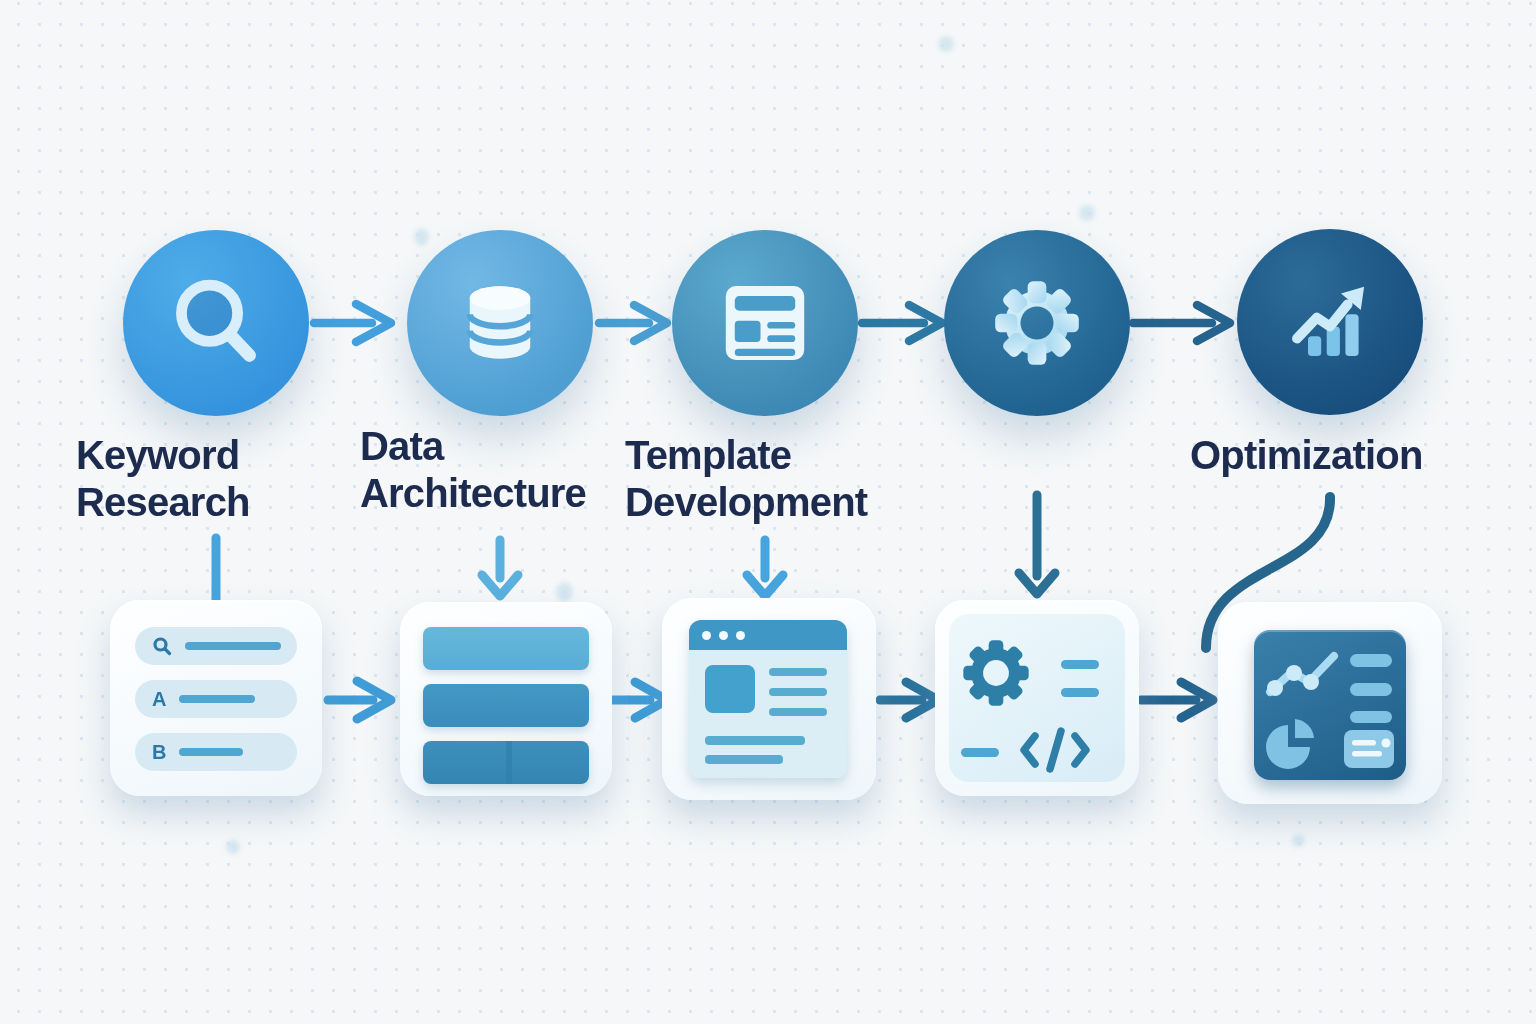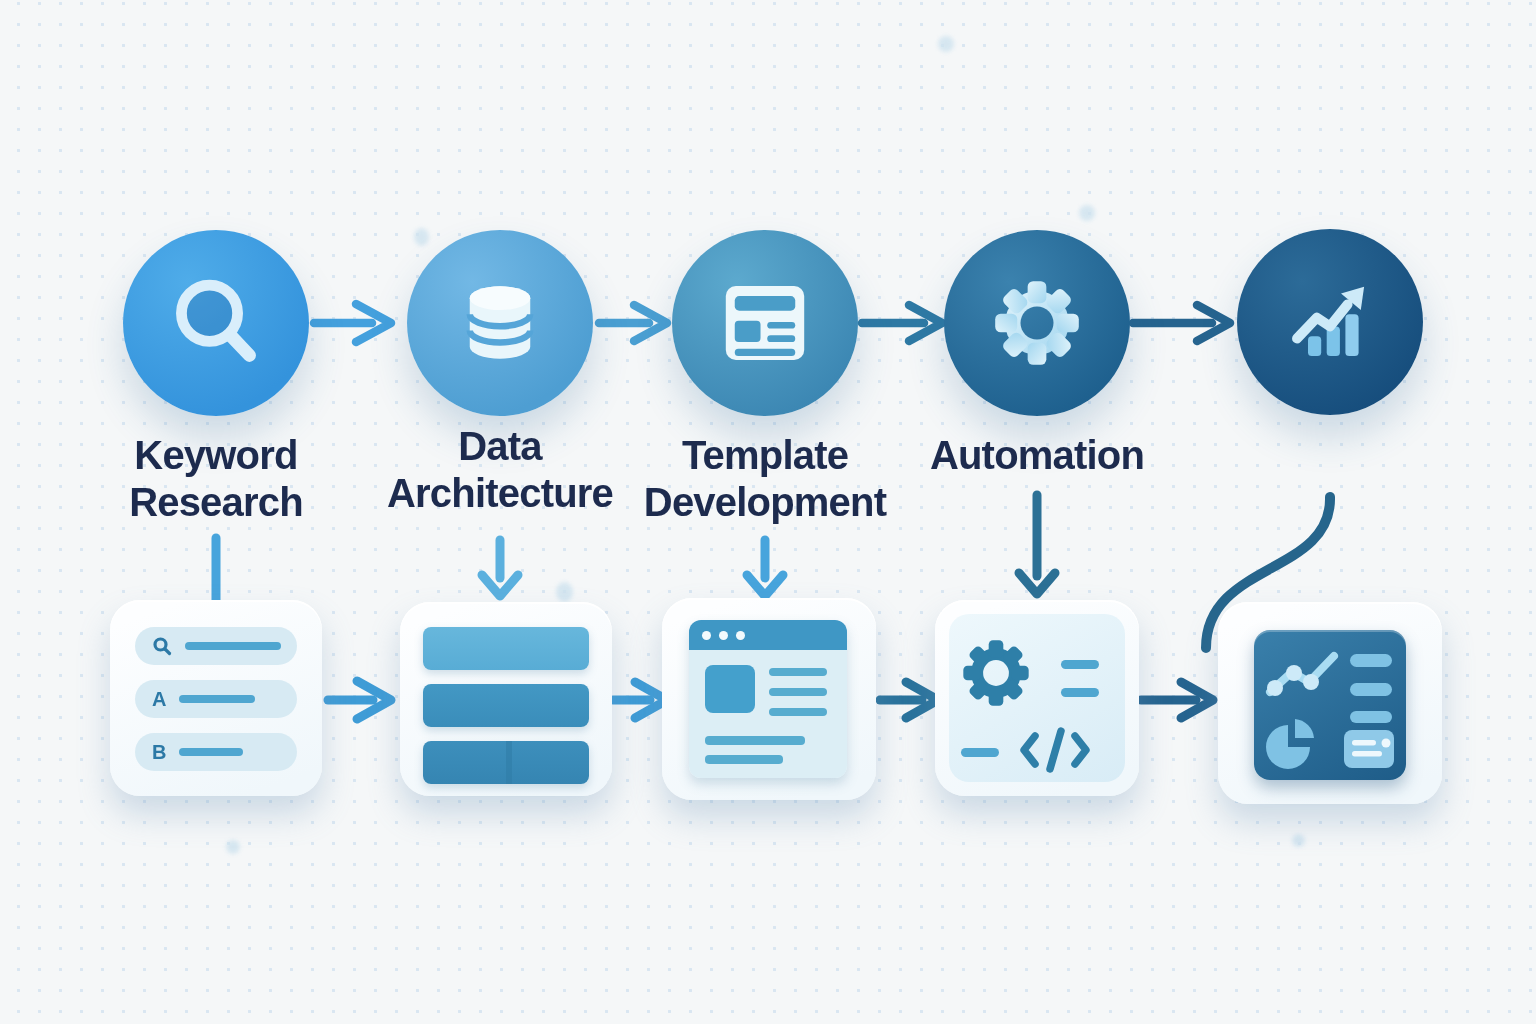--- a/index.html
+++ b/index.html
@@ -15,21 +15,21 @@
     position:absolute;width:186px;height:186px;border-radius:50%;
     display:flex;align-items:center;justify-content:center;
     box-shadow:0 22px 38px rgba(40,100,150,.20);
   }
   .n1{background:radial-gradient(circle at 35% 28%,#4face9,#3493dc 75%);}
   .n2{background:radial-gradient(circle at 35% 28%,#72b8e5,#4e9ed2 75%);}
   .n3{background:radial-gradient(circle at 35% 28%,#5ca9ce,#3c87b3 78%);}
   .n4{background:radial-gradient(circle at 35% 28%,#3b82ae,#1e608e 78%);}
   .n5{background:radial-gradient(circle at 35% 28%,#2c6b98,#164d7c 80%);}
   .step-label{
-    position:absolute;width:280px;text-align:center;
+    position:absolute;width:280px;
     font-size:40px;line-height:47px;font-weight:700;letter-spacing:-.8px;
     color:#1d2b4e;
   }
   .card{
     position:absolute;border-radius:30px;
     background:linear-gradient(160deg,#fdfeff 10%,#f0f7fb 90%);
     box-shadow:0 18px 32px rgba(110,150,185,.30), inset 0 2px 0 #ffffff;
   }
   
   .pill{
@@ -189,21 +189,21 @@
       <rect x="47" y="54" width="12" height="27" rx="3.5" fill="#7cc3e9"></rect>
       <rect x="64" y="43" width="12" height="38" rx="3.5" fill="#8fccee"></rect>
       <path d="M20,65 L38,46 L50,54 L66,34" stroke="#cdeaf8" stroke-width="9" fill="none" stroke-linecap="round" stroke-linejoin="round"></path>
       <path d="M81,18 L78,39 L60,24 Z" fill="#cdeaf8"></path>
     </svg>
   </div>
 
   <div class="step-label" style="left:76px;top:432px;">Keyword Research</div>
   <div class="step-label" style="left:360px;top:423px;">Data Architecture</div>
   <div class="step-label" style="left:625px;top:432px;">Template Development</div>
-  <div class="step-label" style="left:897px;top:432px;">Automation</div>
+  <div class="step-label" style="left:1190px;top:432px;">Optimization</div>
 
   <div class="card" style="left:110px;top:600px;width:212px;height:196px;padding:27px 0 0 25px;box-sizing:border-box;">
     <div class="pill">
       <svg width="20" height="20" viewBox="0 0 20 20">
         <circle cx="8.5" cy="8.5" r="5.5" stroke="#2c79a6" stroke-width="3.2" fill="none"></circle>
         <line x1="13" y1="13" x2="17.5" y2="17.5" stroke="#2c79a6" stroke-width="3.2" stroke-linecap="round"></line>
       </svg>
       <div class="pill-bar" style="width:96px;"></div>
     </div>
     <div class="pill">

